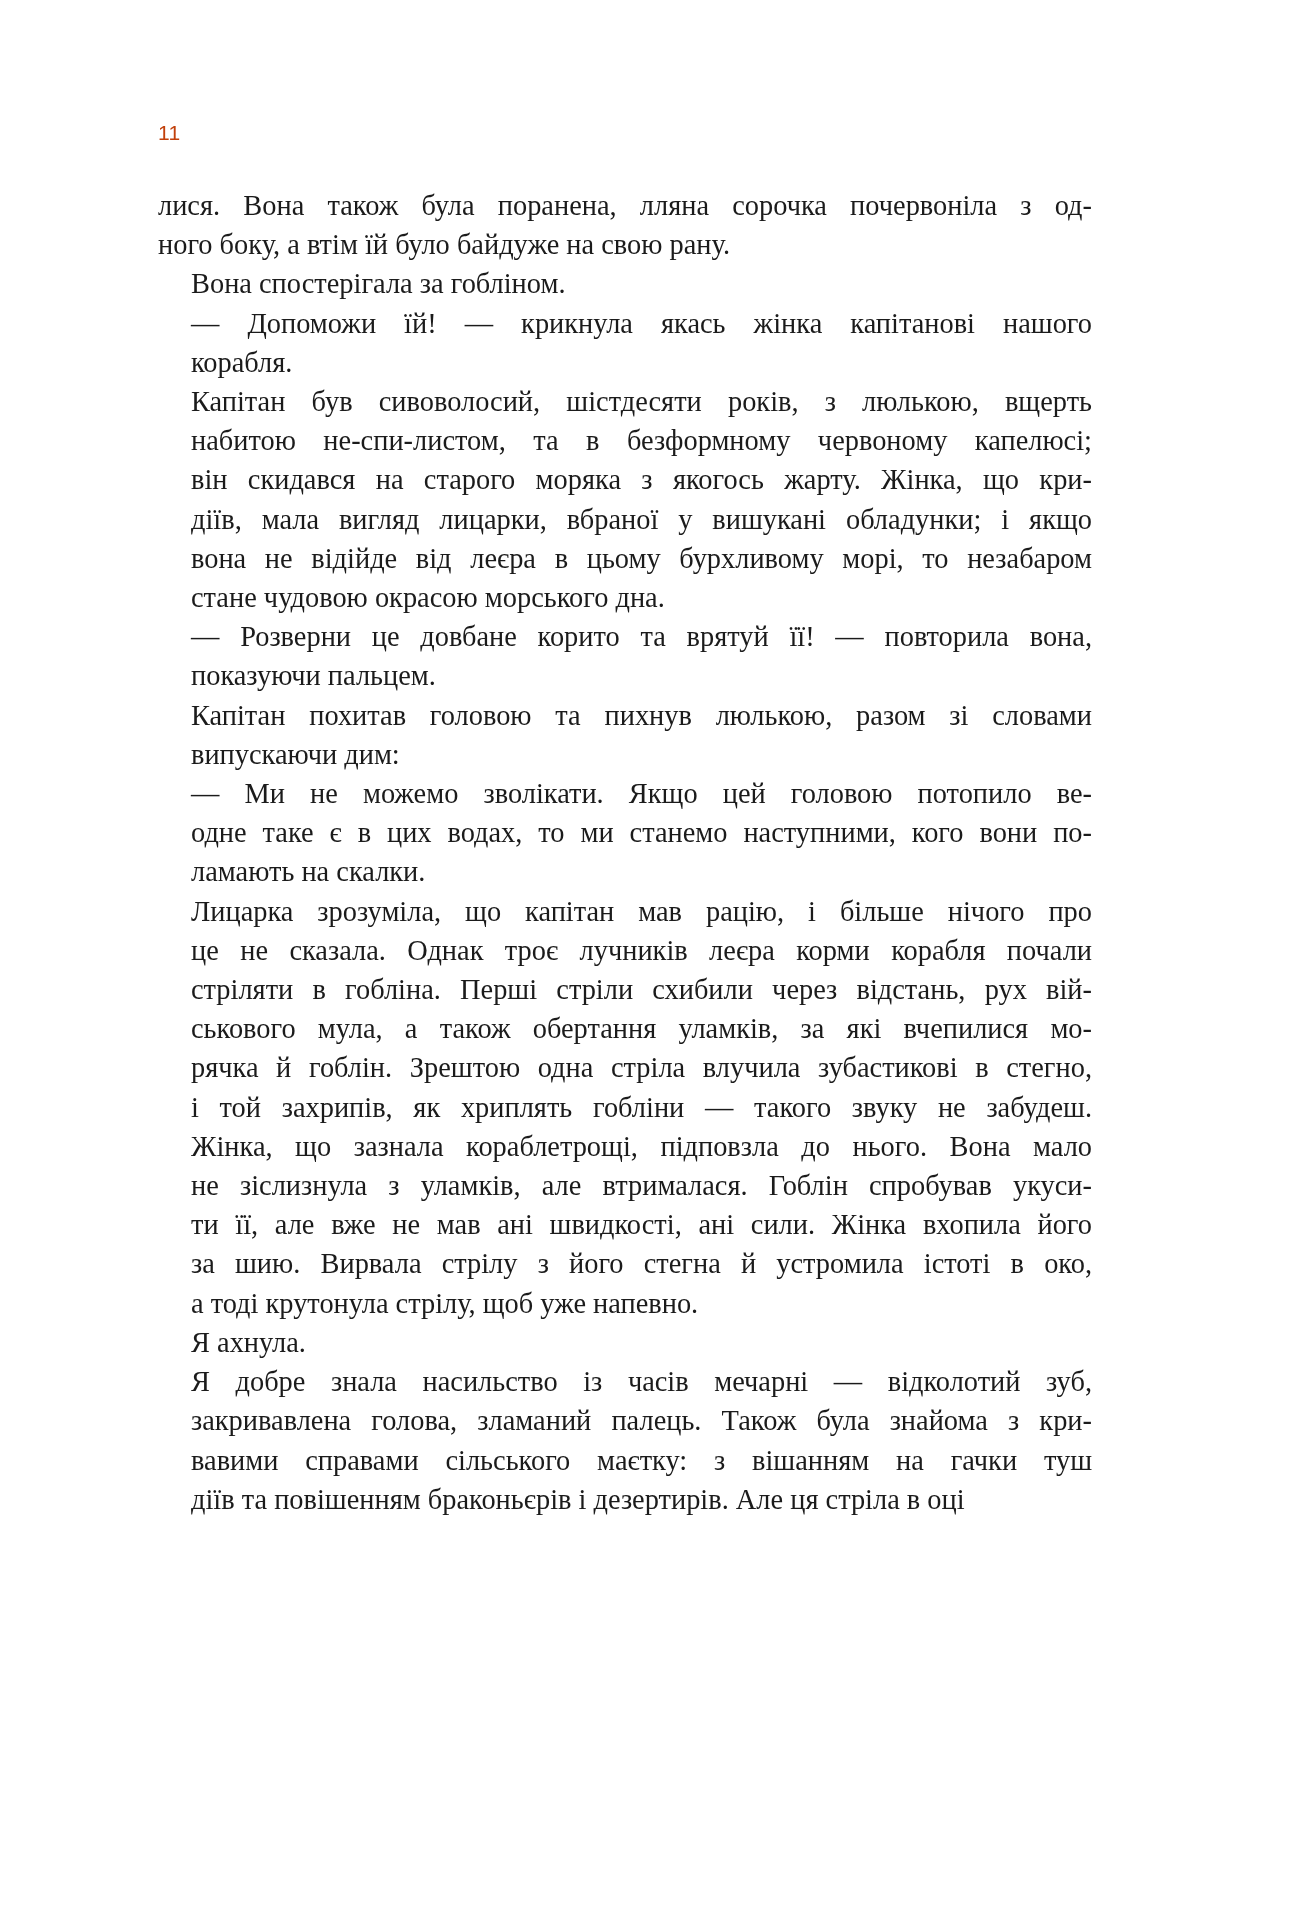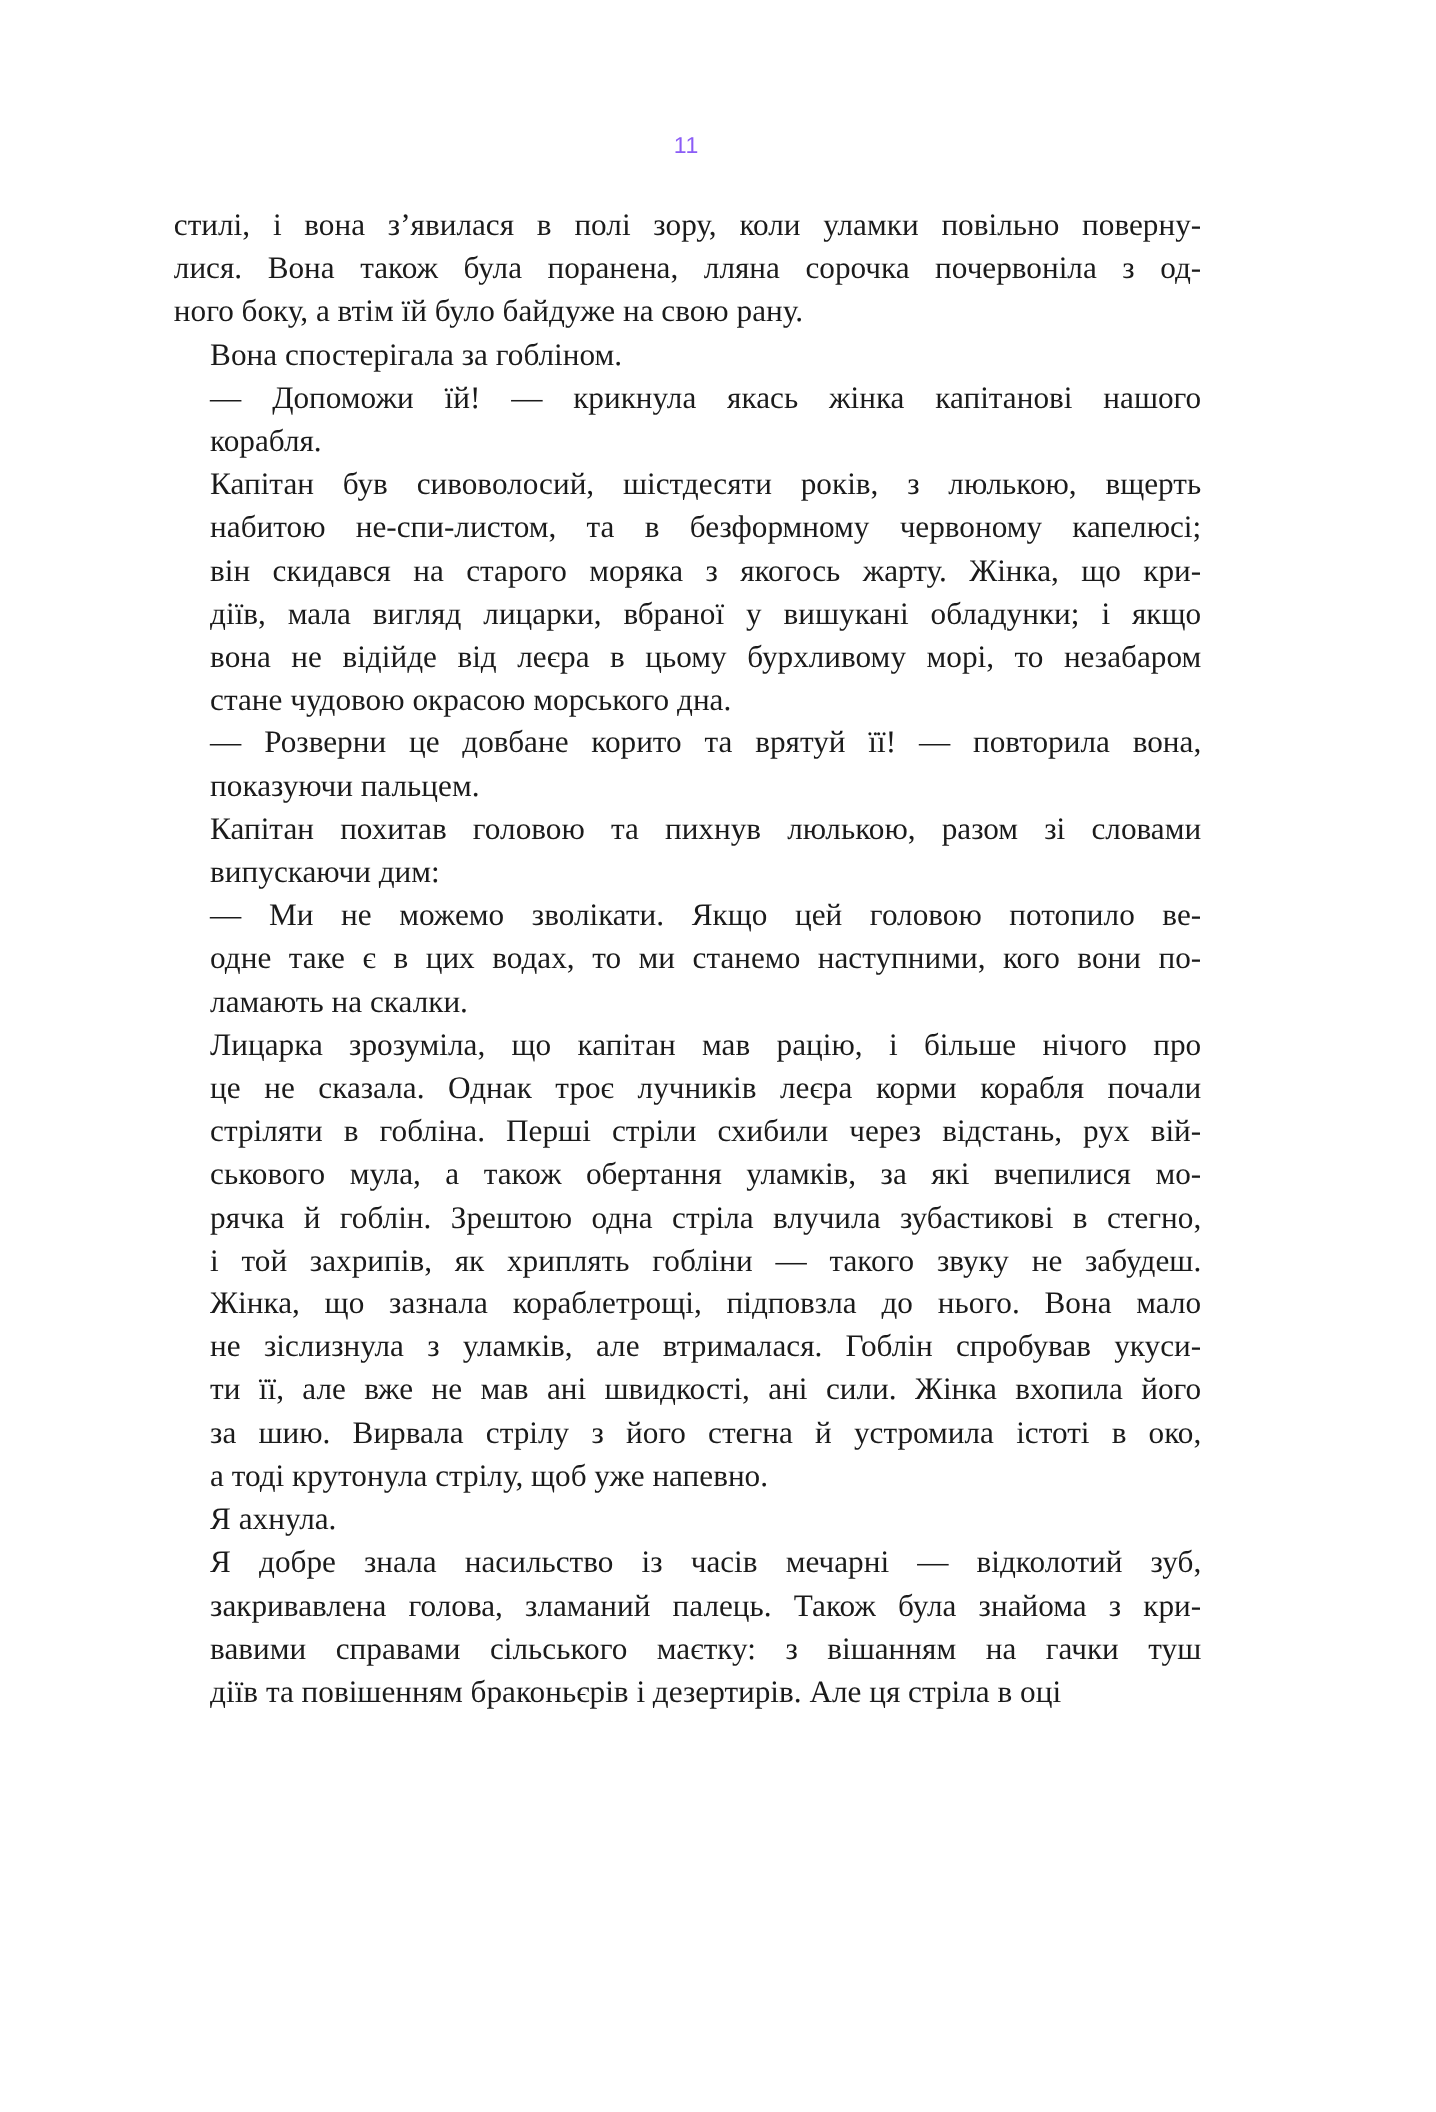--- a/index.html
+++ b/index.html
@@ -24,25 +24,25 @@
     background: #ffffff;
     box-sizing: border-box;
   }
 
   
   .folio {
     position: absolute;
     top: 122px;
     left: 158px;
     width: 932px;
-    text-align: center;
+    text-align: left;
     font-family: "Liberation Sans", "DejaVu Sans", sans-serif;
     font-size: 21px;
     letter-spacing: 0.5px;
-    color: #8b5cf6;
+    color: #c2410c;
     line-height: 1;
   }
 
   
   .textblock {
     position: absolute;
     top: 186px;
     left: 158px;
     width: 934px;
     font-size: 28.4px;
@@ -91,21 +91,20 @@
 </style>
 </head>
 <body>
 
 <div class="page">
 
   <div class="folio">11</div>
 
   <div class="textblock">
       <p class="cont">
-        <span class="line">стилі, і вона з’явилася в полі зору, коли уламки повільно поверну-</span>
         <span class="line">лися. Вона також була поранена, лляна сорочка почервоніла з од-</span>
         <span class="line last">ного боку, а втім їй було байдуже на свою рану.</span>
       </p>
       <p class="indent">
         <span class="line last indent">Вона спостерігала за гобліном.</span>
       </p>
       <p class="indent">
         <span class="line indent">— Допоможи їй! — крикнула якась жінка капітанові нашого</span>
         <span class="line last">корабля.</span>
       </p>

